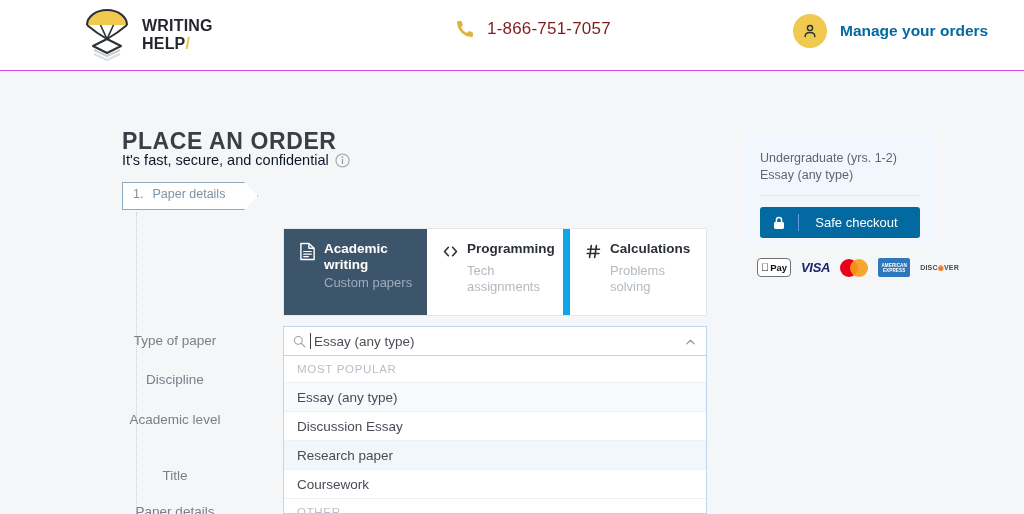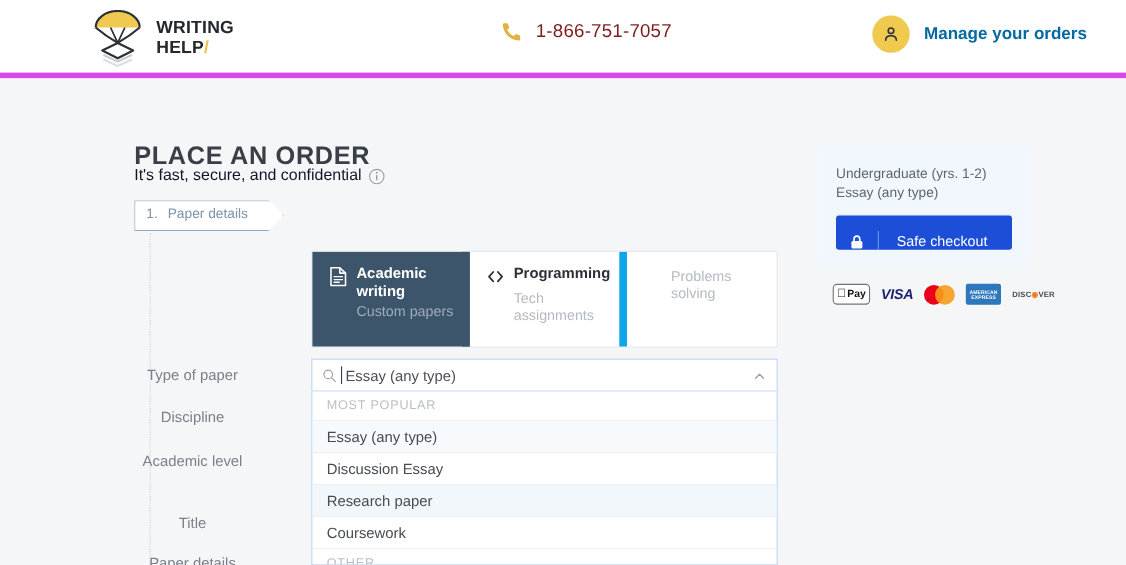--- a/index.html
+++ b/index.html
@@ -8,21 +8,21 @@
     background: #f5f6f7;
     font-family: "Liberation Sans", sans-serif;
     overflow: hidden;
   }
 
   
   .header {
     position: absolute; top: 0; left: 0;
     width: 1024px; height: 71px;
     background: #ffffff;
-    border-bottom: 5px solid #d946ef;
+    border-bottom: 1px solid #d946ef;
   }
   .logo-wrap {
     position: absolute; left: 83px; top: 9px;
     display: flex; align-items: center; gap: 11px;
   }
   .logo-mark { width: 48px; height: 52px; display: block; }
   .logo-text {
     font-size: 16px; font-weight: bold; line-height: 18px;
     color: #24272c; letter-spacing: .2px;
   }
@@ -156,23 +156,23 @@
   .summary {
     position: absolute; left: 742px; top: 131px;
     width: 196px; height: 112px;
     background: #f2f7fd;
     border-radius: 4px;
     padding: 19px 18px 0 18px;
   }
   .sum-line { font-size: 12.5px; color: #5e6670; line-height: 17px; }
   .sum-div { margin: 11px 0 0 0; height: 1px; background: #dfe8f2; }
   .checkout-btn {
-    height: 31px; width: 160px;
-    background: #1d4ed8; border-radius: 3px;
-    display: flex; align-items: flex-end; cursor: pointer;
+    margin-top: 11px; height: 31px; width: 160px;
+    background: #0369a1; border-radius: 3px;
+    display: flex; align-items: center; cursor: pointer;
   }
   .lock-icon { width: 12px; height: 14px; margin: 0 13px 0 13px; flex:0 0 auto; }
   .checkout-sep { width:1px; height:17px; background:#6398ef; }
   .checkout-label { flex:1; text-align:center; font-size:13px; color:#ffffff; padding-right: 6px;}
 
   
   .pay-row {
     position: absolute; left: 757px; top: 258px;
     display: flex; align-items: center; gap: 10px;
   }
@@ -277,20 +277,26 @@
       <svg class="tab-icon" viewBox="0 0 20 20">
         <path d="M7.5 5 L3 10 L7.5 15" fill="none" stroke="#2c3037" stroke-width="1.9" stroke-linecap="round" stroke-linejoin="round"></path>
         <path d="M12.5 5 L17 10 L12.5 15" fill="none" stroke="#2c3037" stroke-width="1.9" stroke-linecap="round" stroke-linejoin="round"></path>
       </svg>
       <span class="tab-title">Programming</span>
     </div>
     <div class="tab-desc">Tech assignments</div>
   </div>
 
   <div class="tab">
+    <div class="tab-head">
+      <svg class="tab-icon" viewBox="0 0 20 20">
+        <path d="M7.4 3 L5.4 17 M13.4 3 L11.4 17 M3.2 7.4 H17 M2.6 12.4 H16.4" stroke="#2c3037" stroke-width="1.9" stroke-linecap="round"></path>
+      </svg>
+      <span class="tab-title">Calculations</span>
+    </div>
     <div class="tab-desc">Problems solving</div>
   </div>
 </div>
 
 <div class="form-label" style="left:85px; top:333px;">Type of paper</div>
 <div class="form-label" style="left:85px; top:372px;">Discipline</div>
 <div class="form-label" style="left:85px; top:412px;">Academic level</div>
 <div class="form-label" style="left:85px; top:468px;">Title</div>
 <div class="form-label" style="left:85px; top:504px;">Paper details</div>
 

